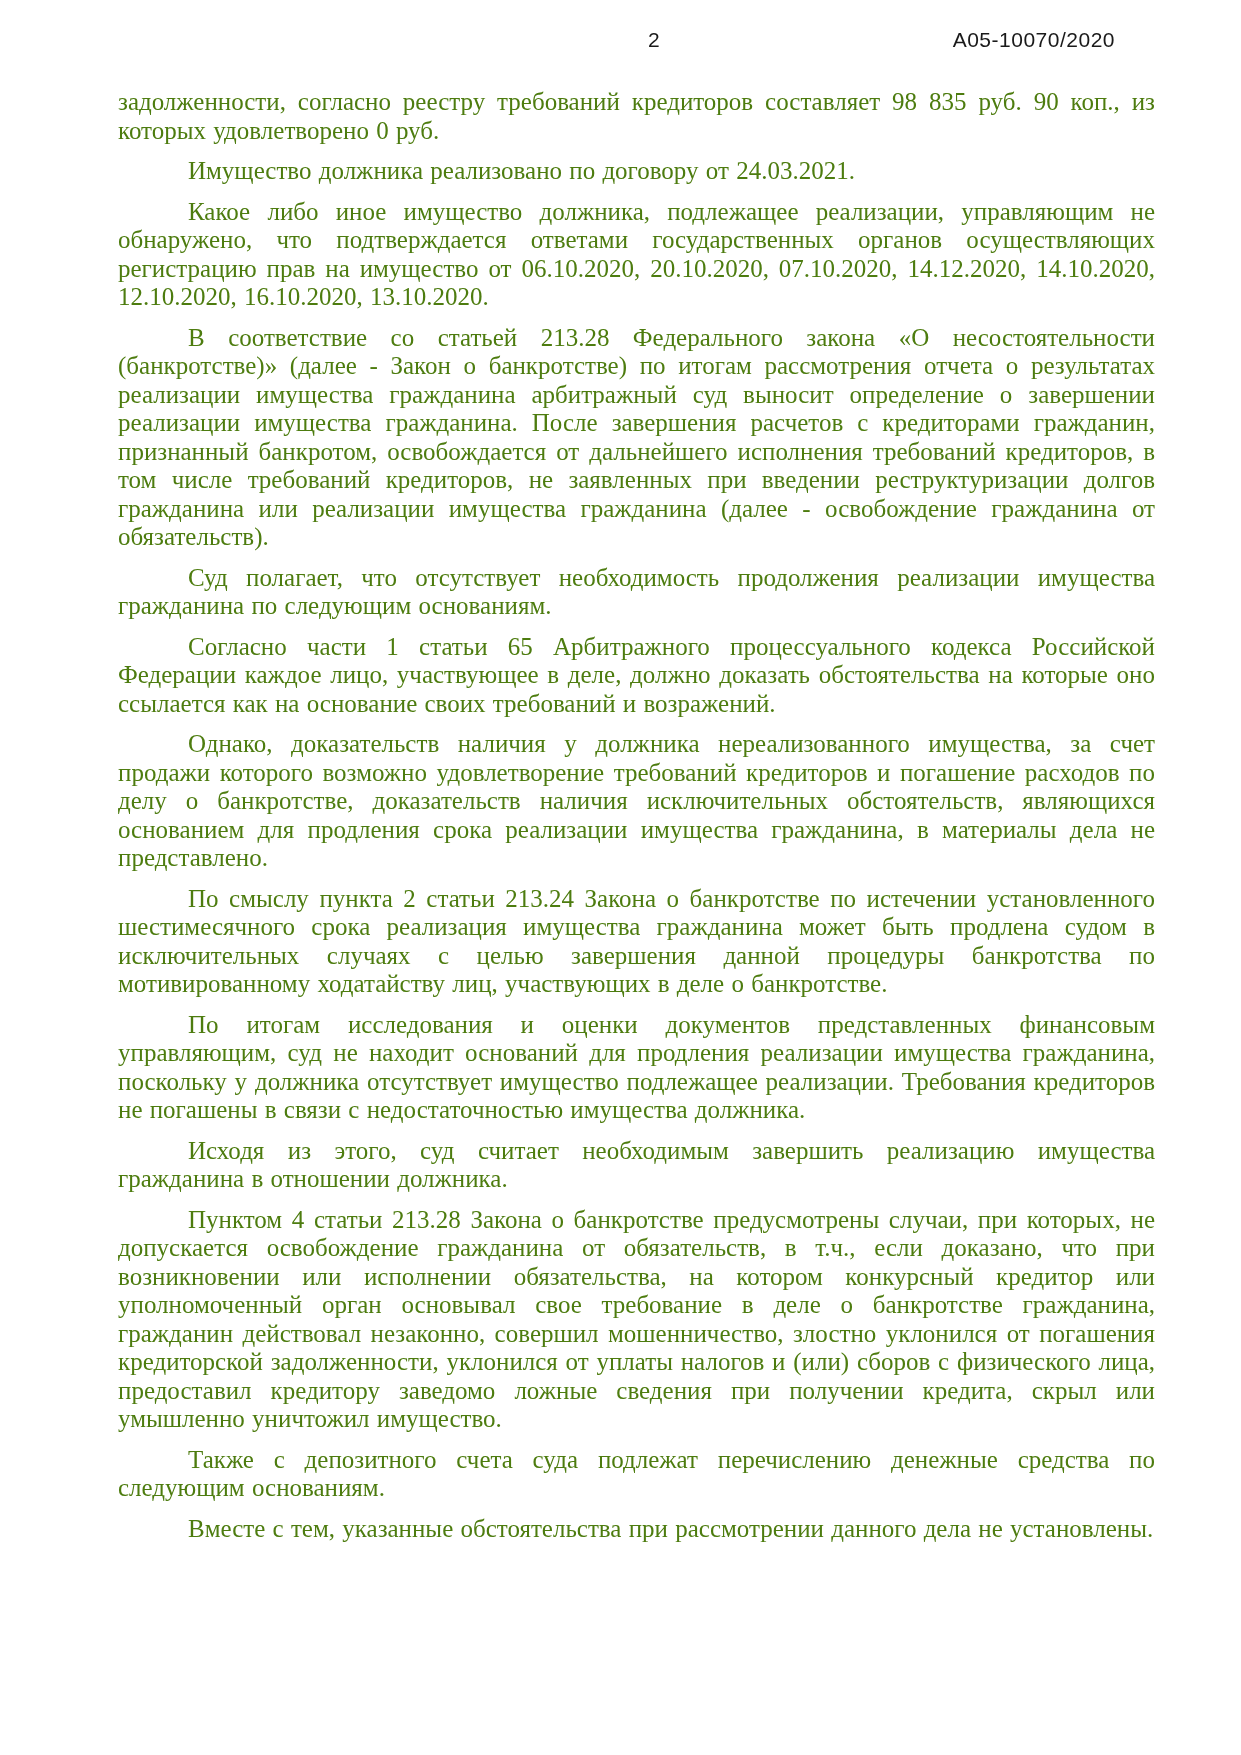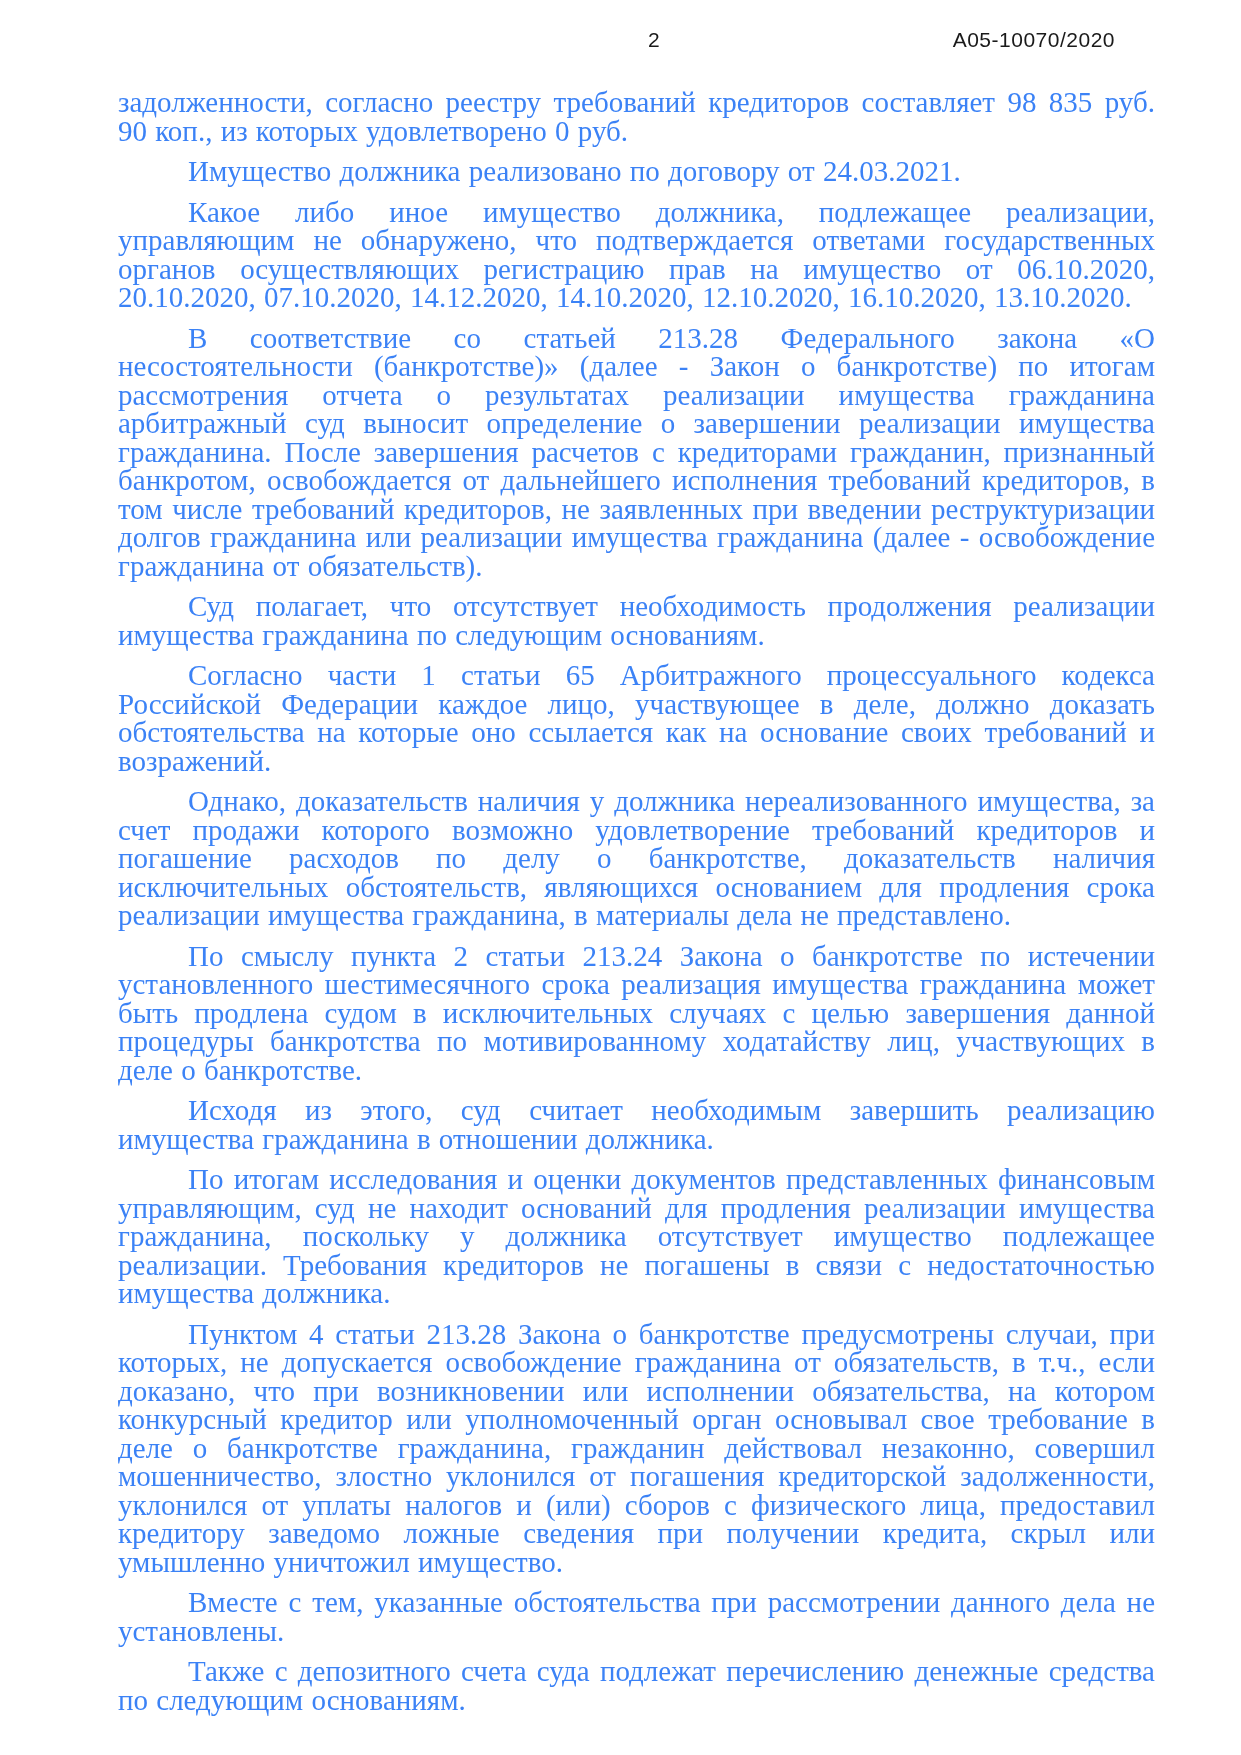--- a/index.html
+++ b/index.html
@@ -36,23 +36,23 @@
     top: 0;
     letter-spacing: 0.5px;
     text-align: center;
   }
   .doc-body {
     position: absolute;
     top: 88px;
     left: 118px;
     width: 1037px;
     font-family: "Liberation Serif", "DejaVu Serif", serif;
-    font-size: 29px;
+    font-size: 25px;
     line-height: 28.5px;
-    color: #3b82f6;
+    color: #4d7c0f;
     text-align: justify;
   }
   .doc-body p.para {
     margin: 0 0 12px 0;
     text-indent: 70px;
     word-spacing: 1px;
   }
   .doc-body p.para.no-indent {
     text-indent: 0;
   }
@@ -70,20 +70,20 @@
   <div class="doc-body">
 
   <p class="para no-indent">задолженности, согласно реестру требований кредиторов составляет 98 835 руб. 90 коп., из которых удовлетворено 0 руб.</p>
       <p class="para">Имущество должника реализовано по договору от 24.03.2021.</p>
       <p class="para">Какое либо иное имущество должника, подлежащее реализации, управляющим не обнаружено, что подтверждается ответами государственных органов осуществляющих регистрацию прав на имущество от 06.10.2020, 20.10.2020, 07.10.2020, 14.12.2020, 14.10.2020, 12.10.2020, 16.10.2020, 13.10.2020.</p>
       <p class="para">В соответствие со статьей 213.28 Федерального закона «О несостоятельности (банкротстве)» (далее - Закон о банкротстве) по итогам рассмотрения отчета о результатах реализации имущества гражданина арбитражный суд выносит определение о завершении реализации имущества гражданина. После завершения расчетов с кредиторами гражданин, признанный банкротом, освобождается от дальнейшего исполнения требований кредиторов, в том числе требований кредиторов, не заявленных при введении реструктуризации долгов гражданина или реализации имущества гражданина (далее - освобождение гражданина от обязательств).</p>
       <p class="para">Суд полагает, что отсутствует необходимость продолжения реализации имущества гражданина по следующим основаниям.</p>
       <p class="para">Согласно части 1 статьи 65 Арбитражного процессуального кодекса Российской Федерации каждое лицо, участвующее в деле, должно доказать обстоятельства на которые оно ссылается как на основание своих требований и возражений.</p>
       <p class="para">Однако, доказательств наличия у должника нереализованного имущества, за счет продажи которого возможно удовлетворение требований кредиторов и погашение расходов по делу о банкротстве, доказательств наличия исключительных обстоятельств, являющихся основанием для продления срока реализации имущества гражданина, в материалы дела не представлено.</p>
       <p class="para">По смыслу пункта 2 статьи 213.24 Закона о банкротстве по истечении установленного шестимесячного срока реализация имущества гражданина может быть продлена судом в исключительных случаях с целью завершения данной процедуры банкротства по мотивированному ходатайству лиц, участвующих в деле о банкротстве.</p>
+      <p class="para">По итогам исследования и оценки документов представленных финансовым управляющим, суд не находит оснований для продления реализации имущества гражданина, поскольку у должника отсутствует имущество подлежащее реализации. Требования кредиторов не погашены в связи с недостаточностью имущества должника.</p>
       <p class="para">Исходя из этого, суд считает необходимым завершить реализацию имущества гражданина в отношении должника.</p>
-      <p class="para">По итогам исследования и оценки документов представленных финансовым управляющим, суд не находит оснований для продления реализации имущества гражданина, поскольку у должника отсутствует имущество подлежащее реализации. Требования кредиторов не погашены в связи с недостаточностью имущества должника.</p>
       <p class="para">Пунктом 4 статьи 213.28 Закона о банкротстве предусмотрены случаи, при которых, не допускается освобождение гражданина от обязательств, в т.ч., если доказано, что при возникновении или исполнении обязательства, на котором конкурсный кредитор или уполномоченный орган основывал свое требование в деле о банкротстве гражданина, гражданин действовал незаконно, совершил мошенничество, злостно уклонился от погашения кредиторской задолженности, уклонился от уплаты налогов и (или) сборов с физического лица, предоставил кредитору заведомо ложные сведения при получении кредита, скрыл или умышленно уничтожил имущество.</p>
+      <p class="para">Также с депозитного счета суда подлежат перечислению денежные средства по следующим основаниям.</p>
       <p class="para">Вместе с тем, указанные обстоятельства при рассмотрении данного дела не установлены.</p>
-      <p class="para">Также с депозитного счета суда подлежат перечислению денежные средства по следующим основаниям.</p>
     </div>
 
 </div>
 
 </body></html>

